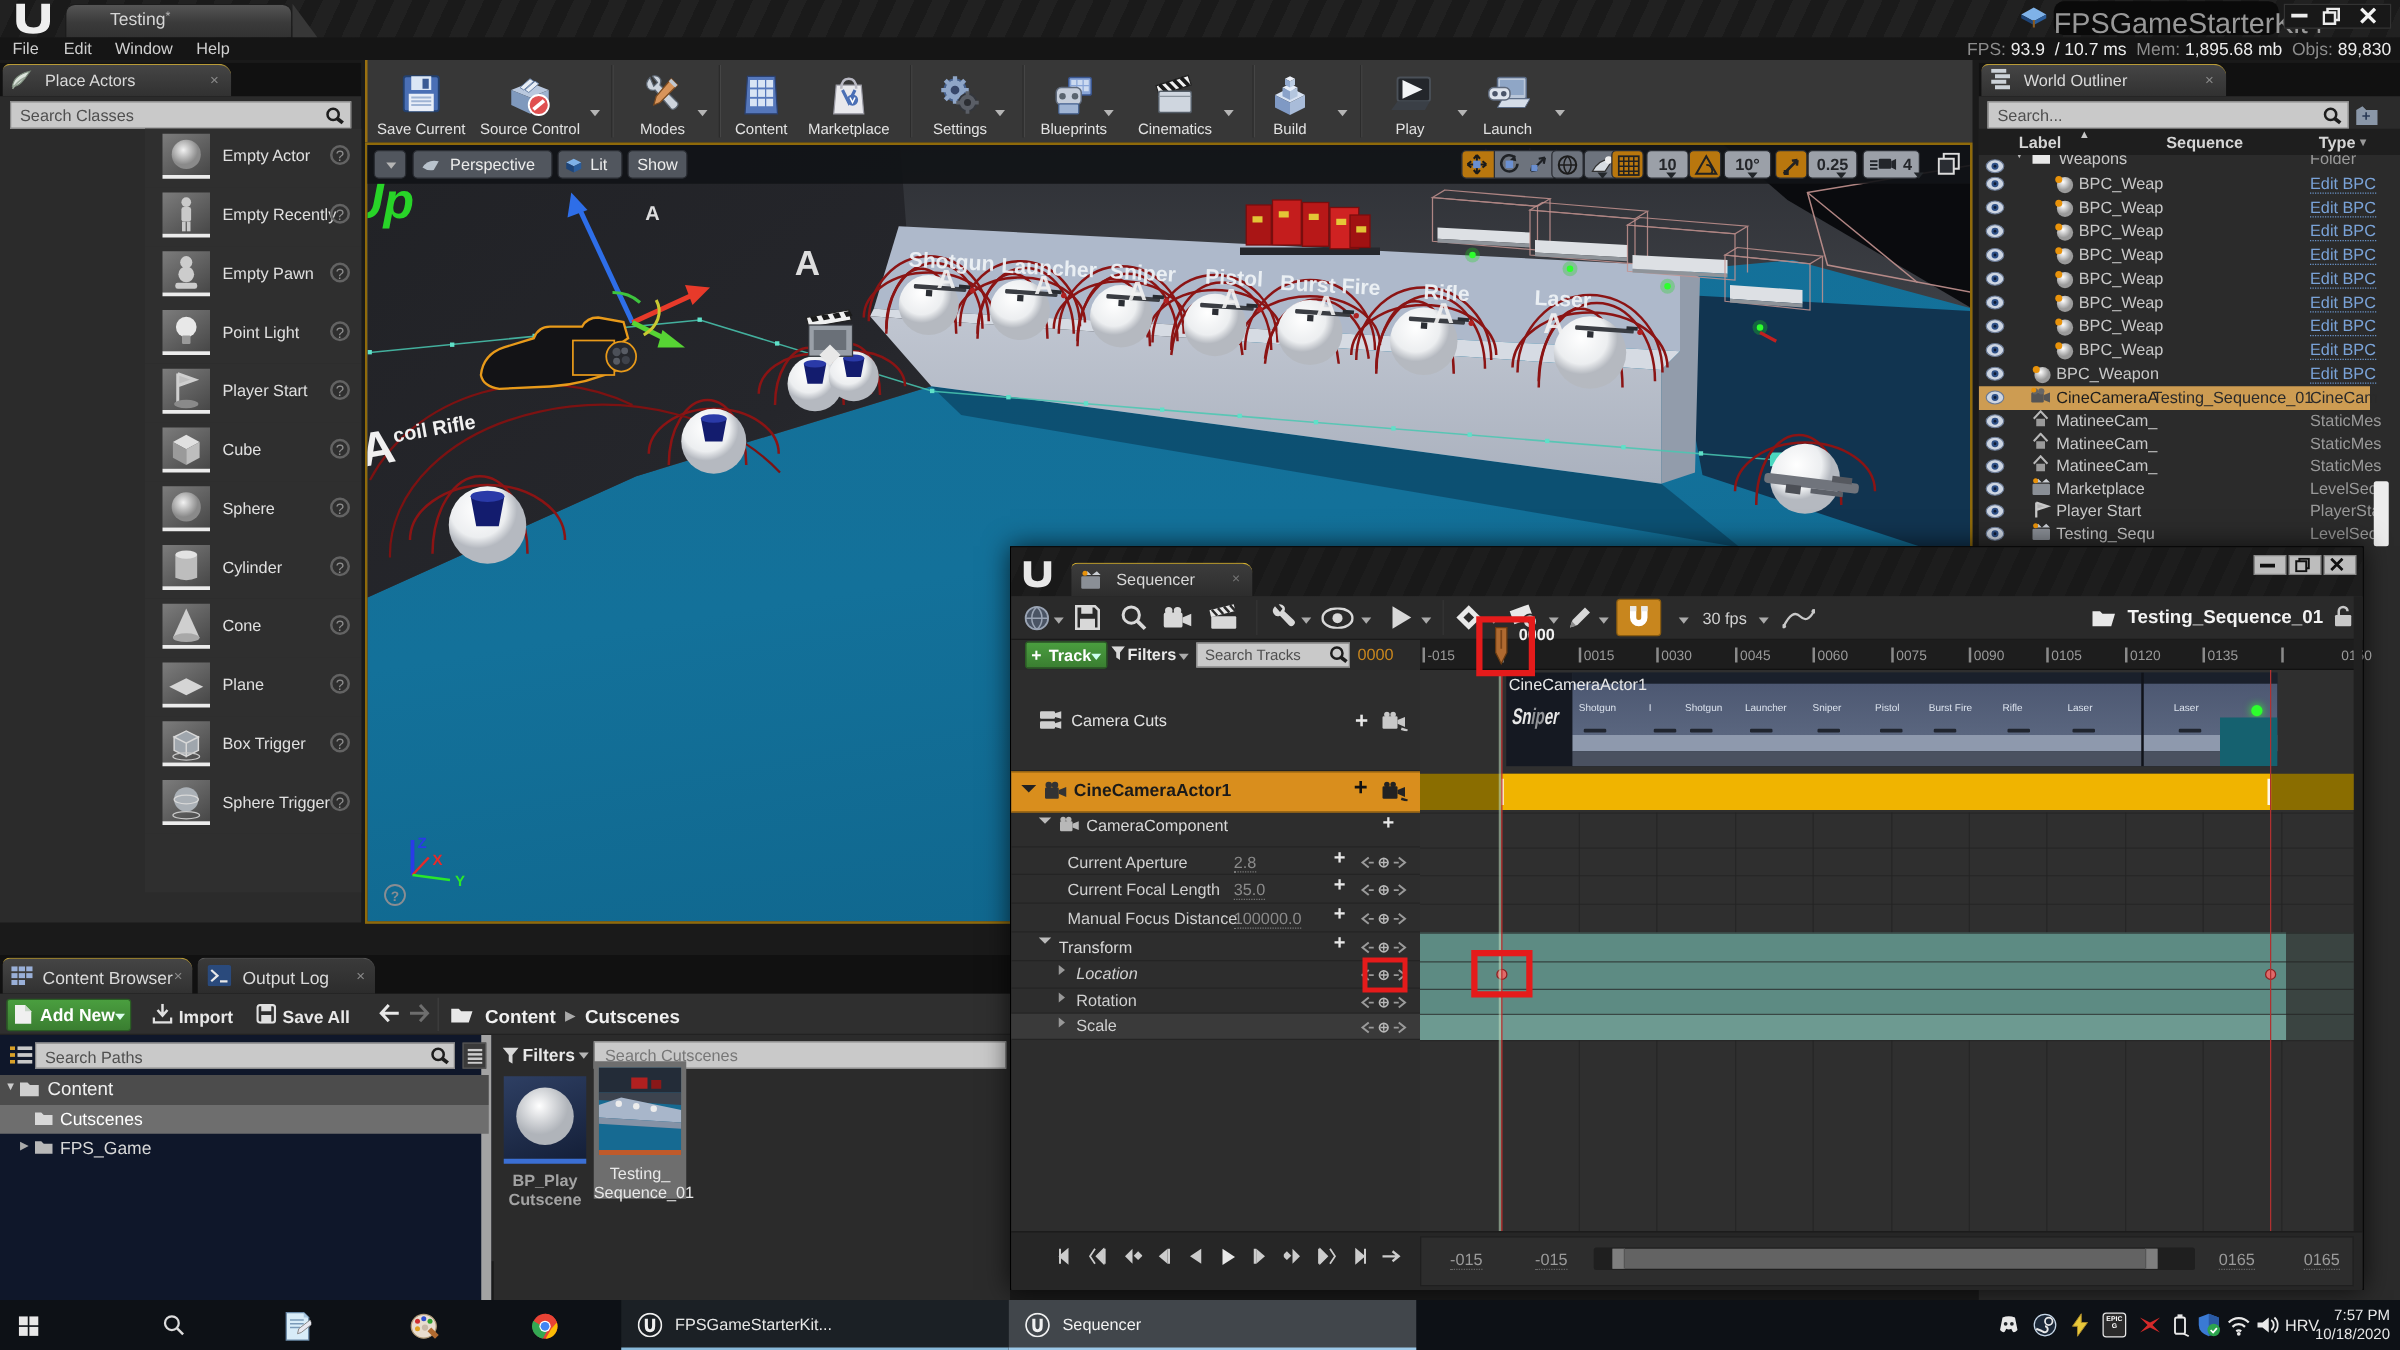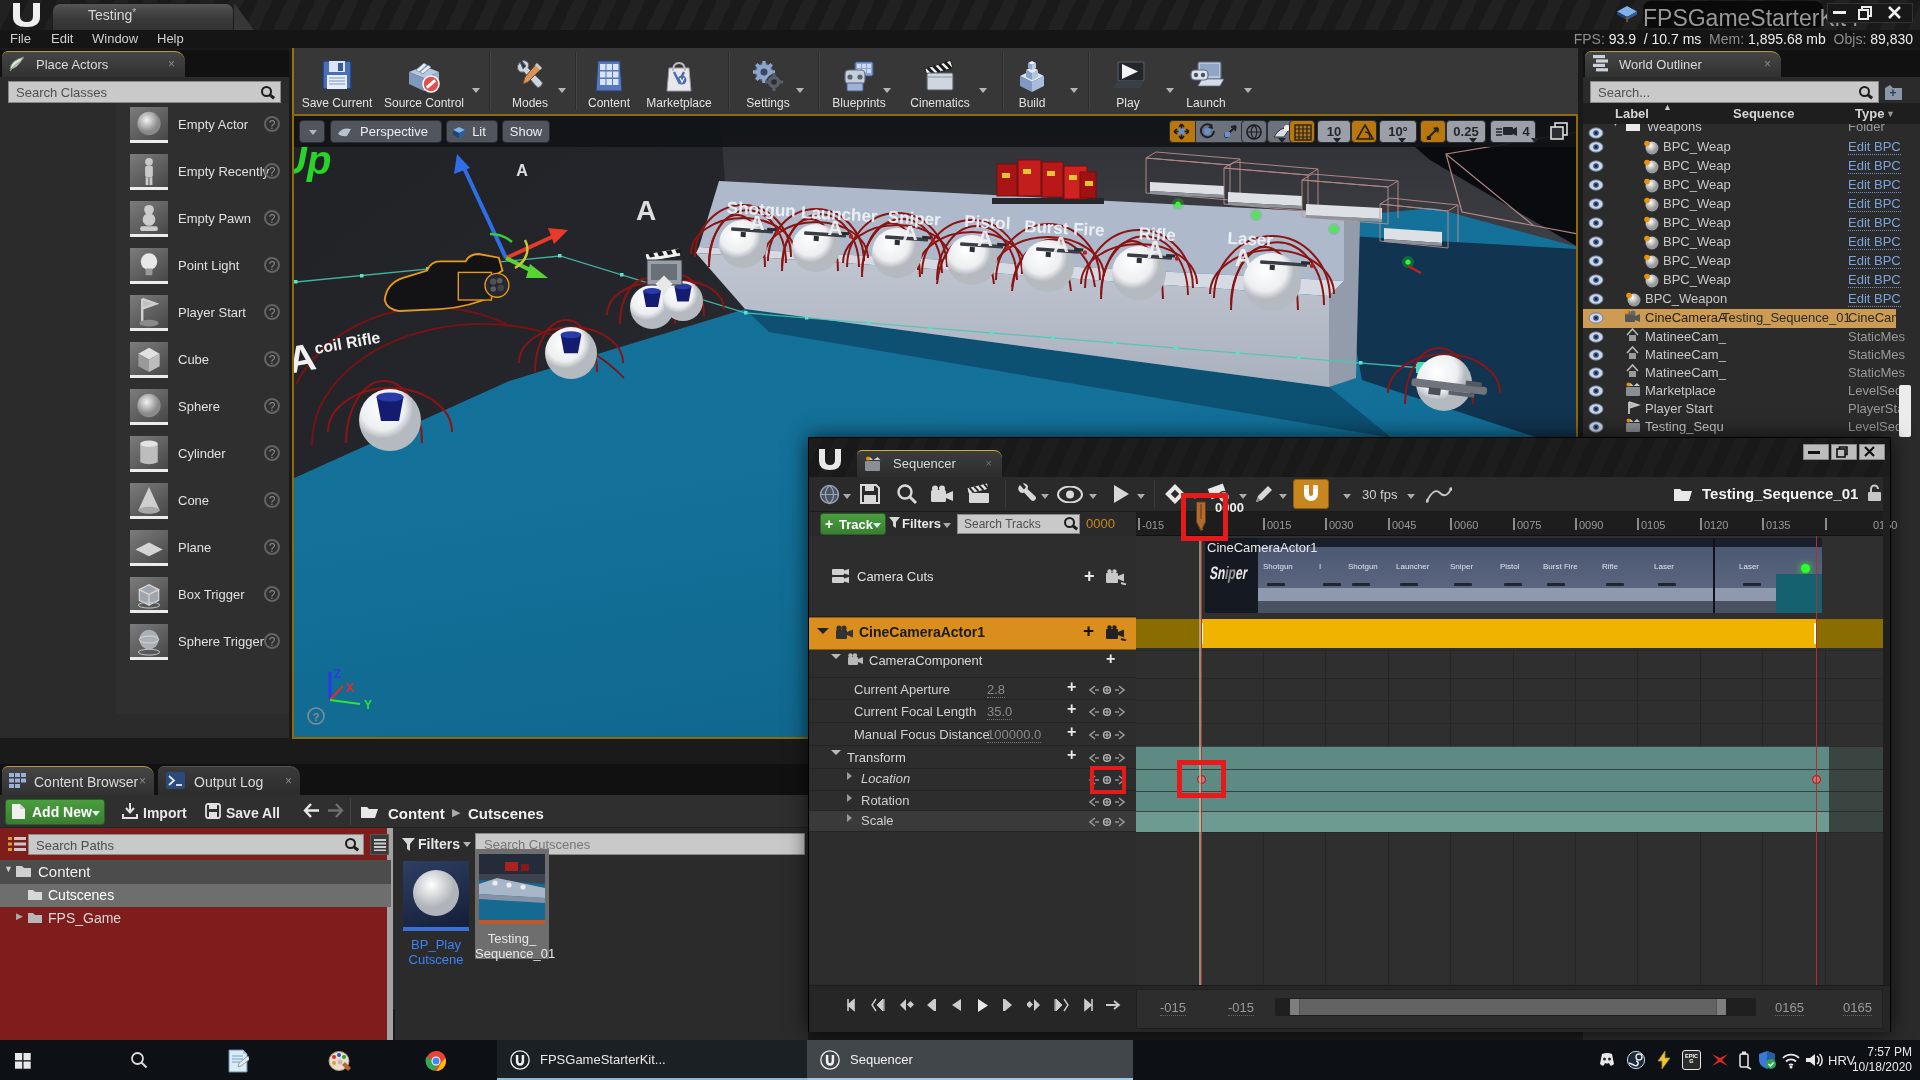--- a/index.html
+++ b/index.html
@@ -1059,21 +1059,21 @@
 <svg class="abs" style="left:327px;top:39px;width:17px;height:15px;" viewBox="0 0 17 15">
         <path d="M9 1 L15 7.5 L9 14 M15 7.5 h-14" stroke="#6e6e6e" stroke-width="2.4" fill="none"></path>
       </svg>
 <div class="abs" style="left:350px;top:34px;width:1px;height:27px;background:#1e1e1e;border-right:1px solid #444;"></div>
 <svg class="abs" style="left:360px;top:40px;width:19px;height:15px;" viewBox="0 0 19 15">
         <path d="M1 3 h6 l2 2 h9 l-3 9 h-14z" fill="#e8e8e8"></path>
       </svg>
 <div class="abs" style="left:388px;top:41px;color:#f0f0f0;font-weight:bold;font-size:15px;">Content</div>
 <div class="abs" style="left:452px;top:42px;color:#aaa;font-size:11px;">▶</div>
 <div class="abs" style="left:468px;top:41px;color:#f0f0f0;font-weight:bold;font-size:15px;">Cutscenes</div>
-<div class="abs" style="left:0;top:64px;width:393px;height:239px;background:#7f1d1d;border-right:6px solid #a3a3a3;">
+<div class="abs" style="left:0;top:64px;width:393px;height:239px;background:#0f172a;border-right:8px solid #a3a3a3;">
 <svg class="abs" style="left:8px;top:9px;width:18px;height:14px;" viewBox="0 0 18 14">
           <g fill="#d8a028">
             <rect x="0" y="0" width="4" height="3"></rect>
             <rect x="0" y="5.5" width="4" height="3"></rect>
             <rect x="0" y="11" width="4" height="3"></rect>
           </g>
           <g fill="#c8c8c8">
             <rect x="6" y="0" width="12" height="3"></rect>
             <rect x="6" y="5.5" width="12" height="3"></rect>
             <rect x="6" y="11" width="12" height="3"></rect>
@@ -1124,21 +1124,21 @@
             <svg style="position:absolute;left:8px;top:6px;width:50px;height:52px;" viewBox="0 0 50 52">
               <defs>
                 <radialGradient id="cbs" cx="40%" cy="32%">
                   <stop offset="0" stop-color="#fff"></stop>
                   <stop offset="100%" stop-color="#b0b4ba"></stop>
                 </radialGradient>
               </defs>
               <circle cx="25" cy="26" r="23" fill="url(#cbs)"></circle>
             </svg>
           </div>
-<div class="abs" style="left:0;top:84px;width:66px;text-align:center;color:#3b82f6;font-size:13px;line-height:15px;">BP_Play<br>Cutscene</div>
+<div class="abs" style="left:0;top:84px;width:66px;text-align:center;color:#a3a3a3;font-size:13px;line-height:15px;font-weight:bold;">BP_Play<br>Cutscene</div>
 </div>
 <div class="abs" style="left:80px;top:21px;width:74px;height:110px;background:#6e6e6e;">
 <div class="abs" style="left:4px;top:5px;width:66px;height:70px;background:#17699211;">
 <svg style="position:absolute;left:0;top:0;width:66px;height:70px;" viewBox="0 0 66 70">
               <rect width="66" height="70" fill="#166a92"></rect>
               <rect y="0" width="66" height="20" fill="#232c38"></rect>
               <polygon points="0,20 66,20 66,30 0,26" fill="#3c434e"></polygon>
               <polygon points="0,30 18,24 66,34 66,44 0,40" fill="#a8b6ca"></polygon>
               <polygon points="0,40 66,44 66,49 0,45" fill="#8492a6"></polygon>
               <rect x="26" y="8" width="13" height="9" fill="#b02020"></rect>

